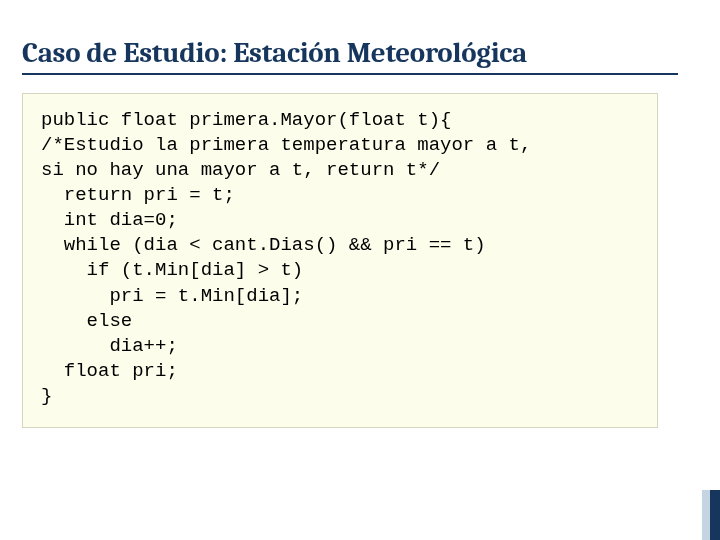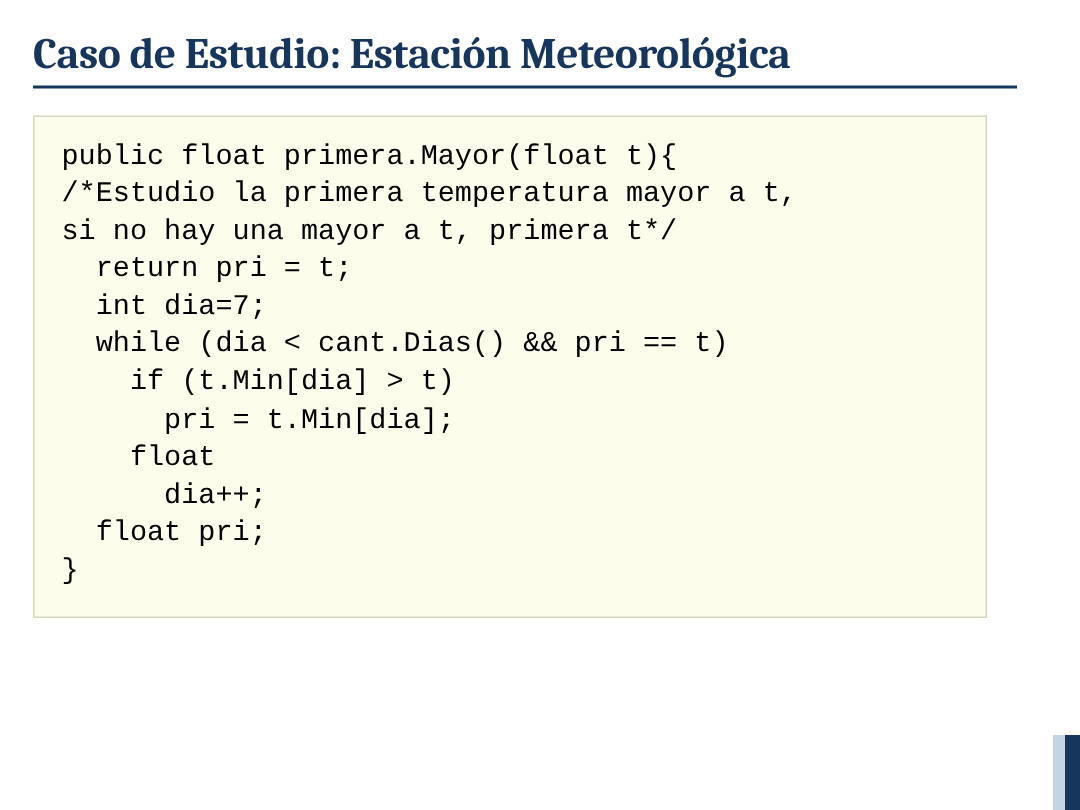--- a/index.html
+++ b/index.html
@@ -1,42 +1,42 @@
 <!DOCTYPE html>
 <html><head>
 <meta charset="utf-8">
 <style>
   * { margin: 0; padding: 0; box-sizing: border-box; }
   html, body { width: 720px; height: 540px; background: #ffffff; font-family: Georgia, 'Times New Roman', serif; overflow: hidden; }
-  .slide { width: 720px; height: 540px; background: #ffffff; position: relative; padding: 20px 22px; }
+  .slide { width: 720px; height: 540px; background: #ffffff; position: relative; padding: 36px 22px; }
   .title { font-family: Cambria, Georgia, serif; font-size: 29px; font-weight: bold; color: #17365d; letter-spacing: -0.3px; }
   .title-underline { height: 2px; background: #17365d; width: 656px; margin-top: 4px; }
   .code-panel { margin-top: 18px; background: #fdfdeb; border: 1px solid #d6d6c0; padding: 14px 18px 18px 18px; width: 636px; }
   .code { font-family: 'Courier New', Courier, monospace; font-size: 19px; line-height: 1.32; color: #000; white-space: pre; font-weight: normal; }
   .accent-bar { position: absolute; right: 0; bottom: 0; width: 28px; height: 50px; }
   .bar-dark { position: absolute; right: 0; bottom: 0; width: 10px; height: 50px; background: #17365d; }
   .bar-light { position: absolute; right: 10px; bottom: 0; width: 8px; height: 50px; background: #8aa9c8; opacity: 0.5; }
 </style>
 </head>
 <body>
 
 <div class="slide">
   <div class="title">Caso de Estudio: Estación Meteorológica</div>
   <div class="title-underline"></div>
 
   <div class="code-panel">
     <div class="code"><span>public float primera.Mayor(float t){</span>
 <span>/*Estudio la primera temperatura mayor a t,</span>
-<span>si no hay una mayor a t, primera t*/</span>
+<span>si no hay una mayor a t, return t*/</span>
 <span>  return pri = t;</span>
-<span>  int dia=7;</span>
+<span>  int dia=0;</span>
 <span>  while (dia &lt; cant.Dias() &amp;&amp; pri == t)</span>
 <span>    if (t.Min[dia] &gt; t)</span>
 <span>      pri = t.Min[dia];</span>
-<span>    float</span>
+<span>    else</span>
 <span>      dia++;</span>
 <span>  float pri;</span>
 <span>}</span></div>
   </div>
 
   <div class="accent-bar">
     <div class="bar-light"></div>
     <div class="bar-dark"></div>
   </div>
 </div>

